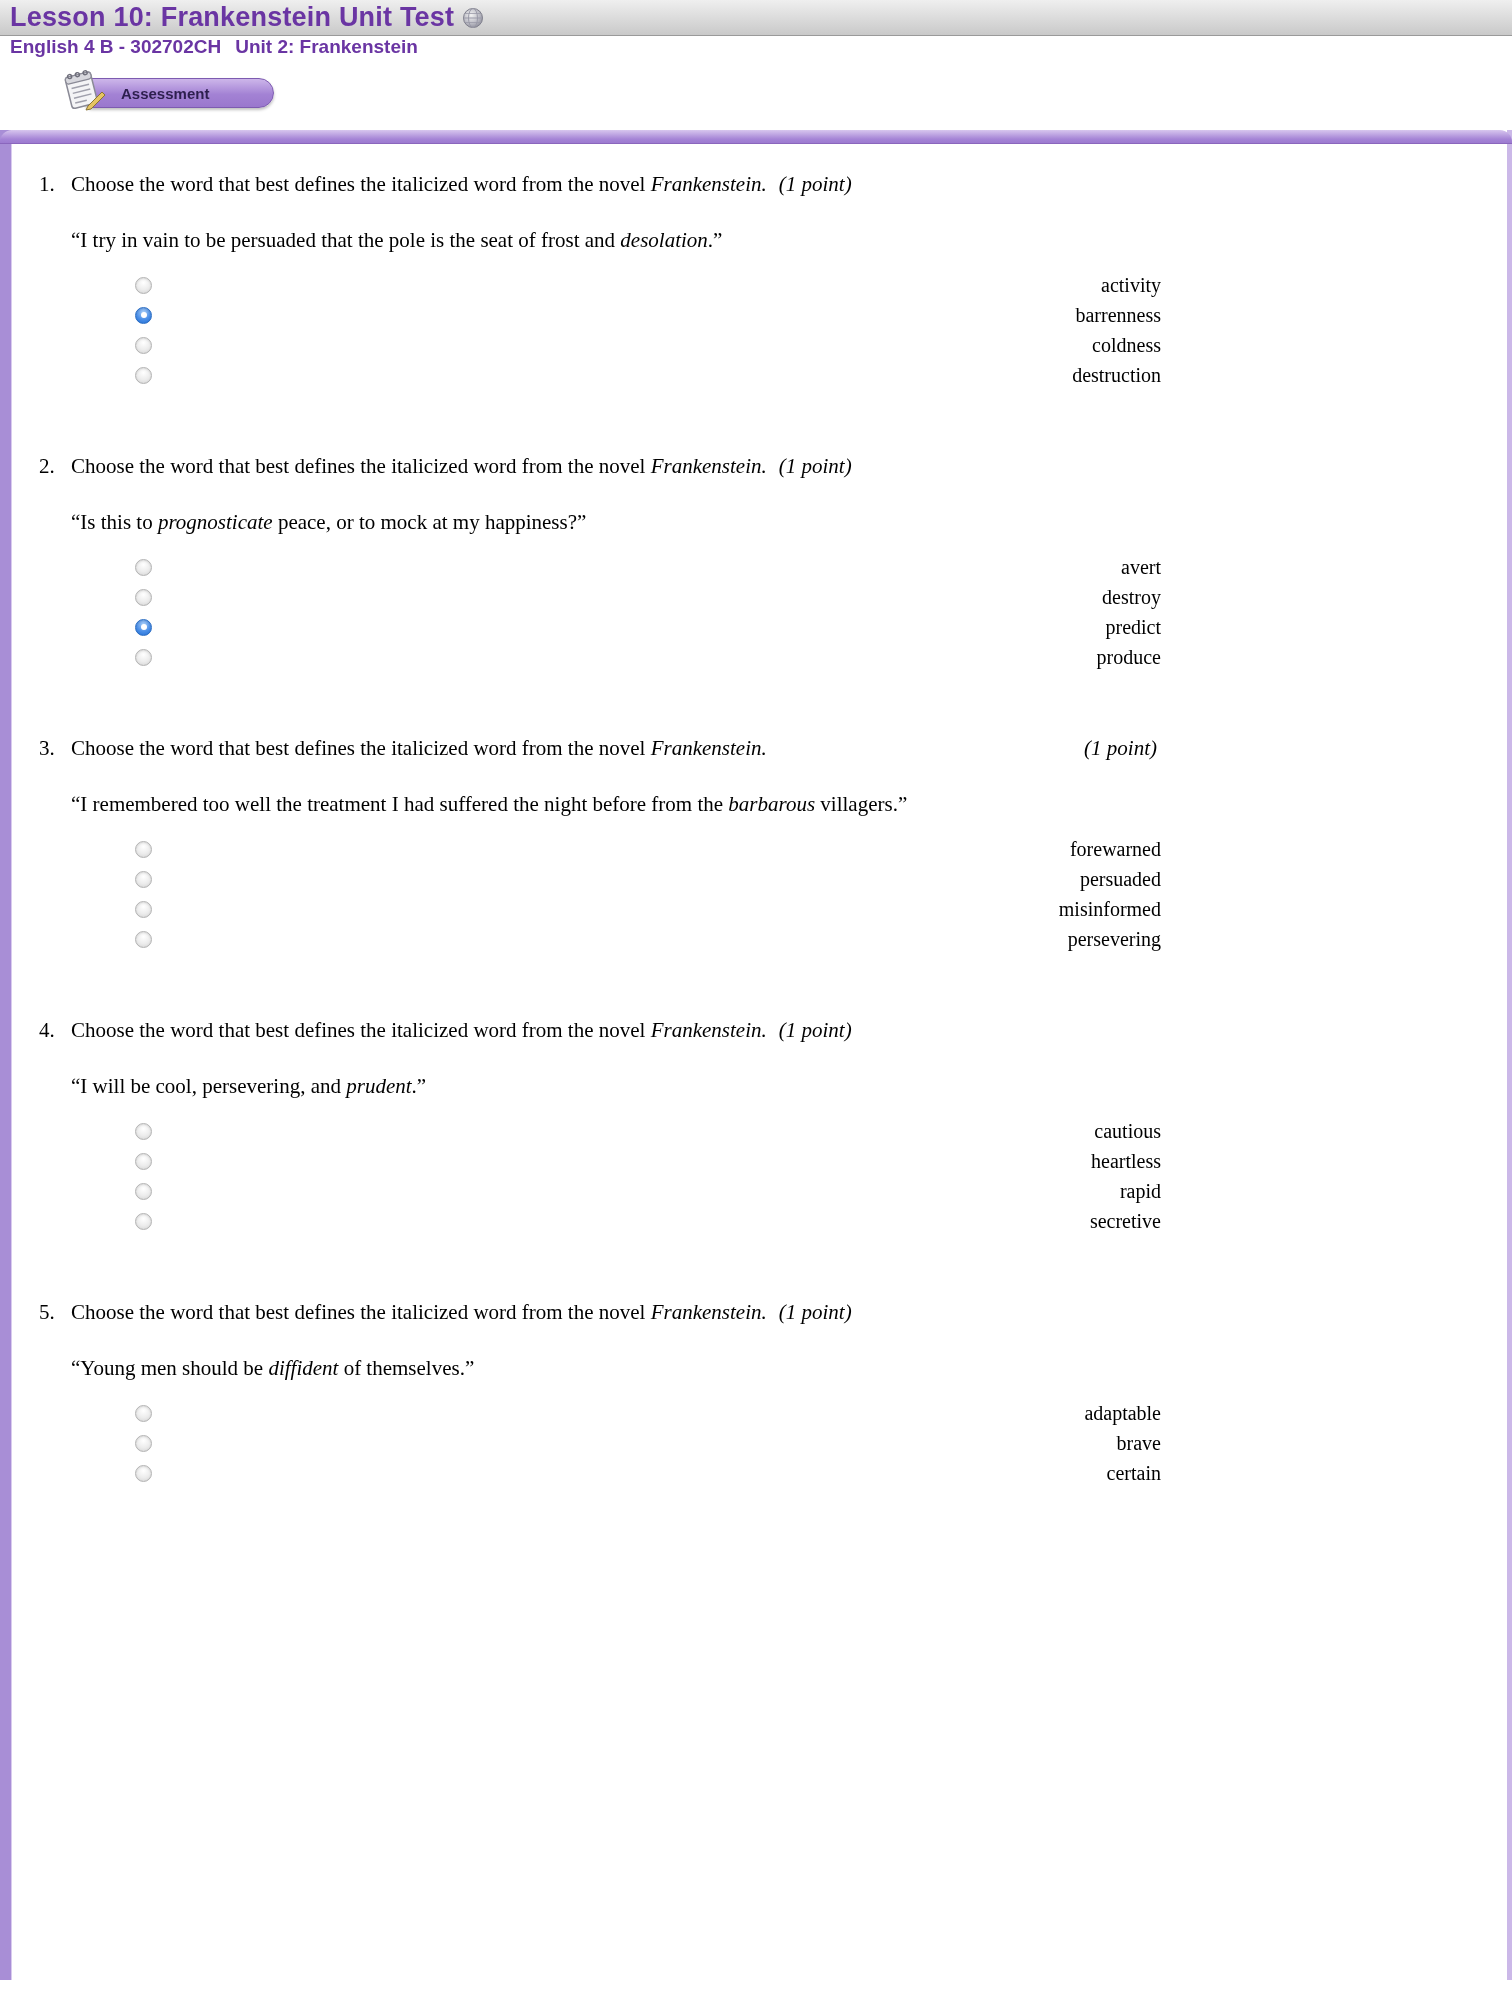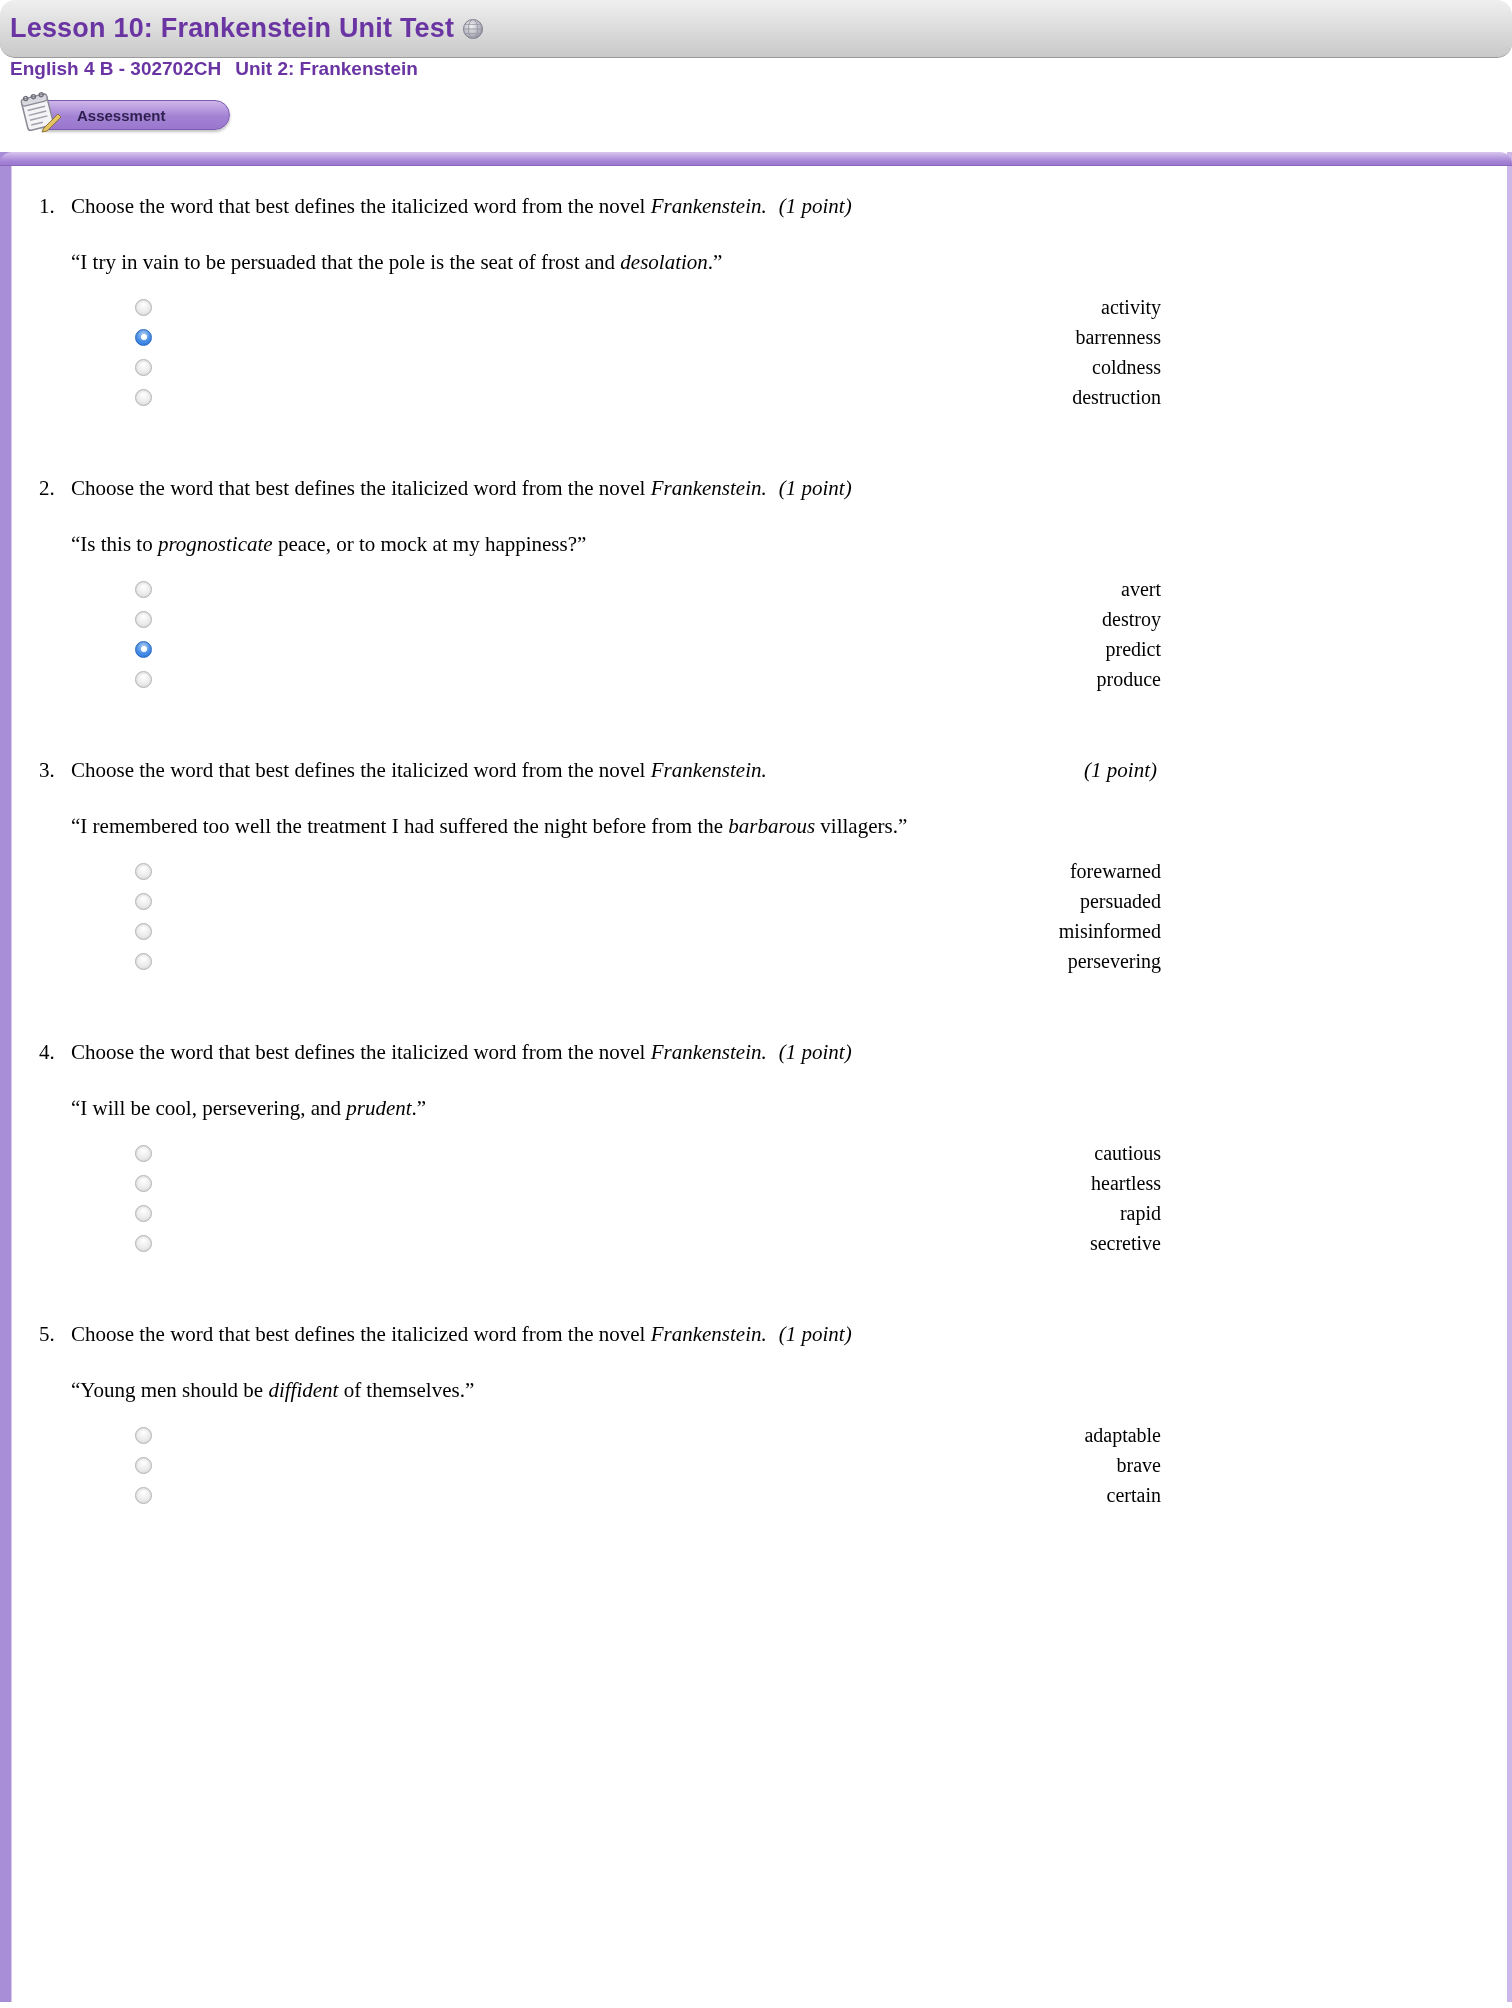--- a/index.html
+++ b/index.html
@@ -1,26 +1,25 @@
 <!DOCTYPE html>
 <html><head>
 <meta charset="utf-8">
 <style>
   * { box-sizing: border-box; margin: 0; padding: 0; }
   html, body { width: 1512px; background: #ffffff; font-family: "Liberation Sans", sans-serif; }
 
   
   .topbar {
-    height: 58px;
+    height: 36px;
     background: linear-gradient(#efefef, #c9c9c9);
     border-bottom: 1px solid #9a9a9a;
     display: flex;
     align-items: center;
     padding-left: 10px;
-    border-radius: 15px;
   }
   .page-title {
     font-size: 27px;
     font-weight: bold;
     color: #6a35a3;
     letter-spacing: 0.2px;
   }
   .globe-icon { margin-left: 8px; display: inline-flex; }
 
   .subtitle-row {
@@ -29,20 +28,21 @@
     font-weight: bold;
     color: #6a35a3;
   }
   .subtitle-row .unit { margin-left: 14px; }
 
   
   .tab-row {
     position: relative;
     height: 52px;
     margin-top: 14px;
+    margin-left: 44px;
   }
   .assessment-tab {
     position: absolute;
     left: 40px;
     top: 6px;
     width: 190px;
     height: 30px;
     background: linear-gradient(#cdb6ea, #a382d4 55%, #9a77cd);
     border: 1px solid #7d5bb0;
     border-radius: 8px 15px 15px 8px;

